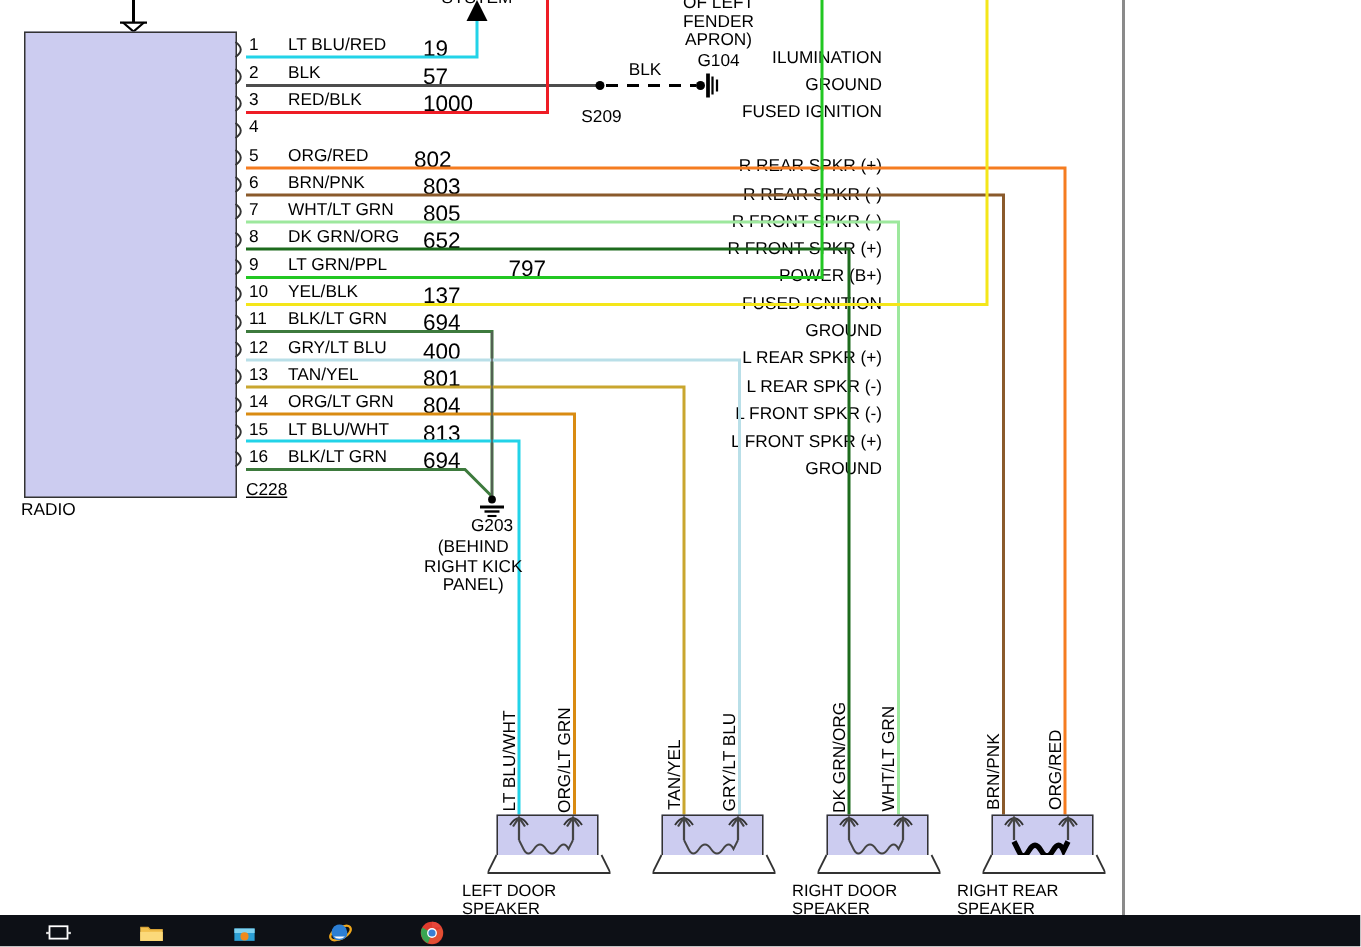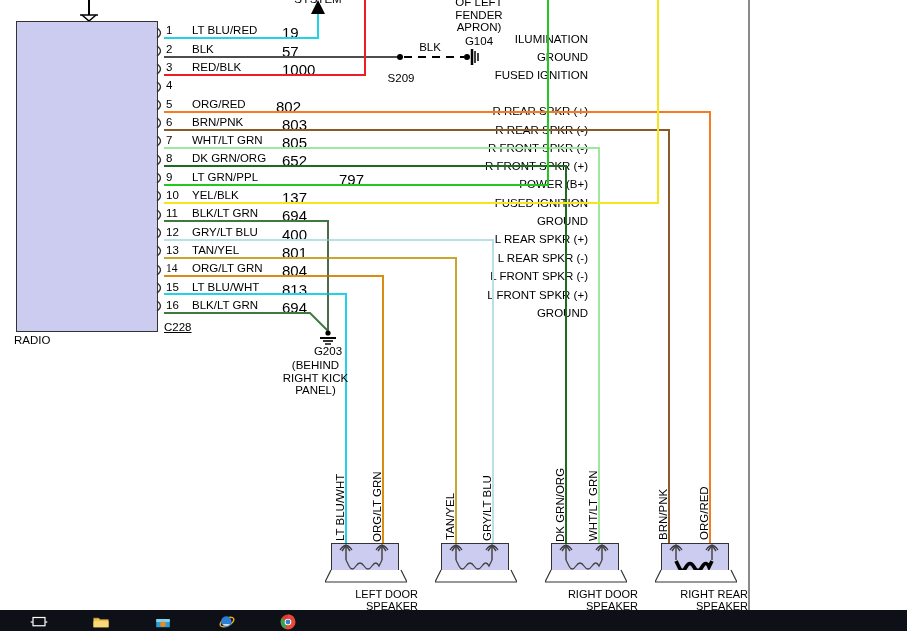--- a/index.html
+++ b/index.html
@@ -55,21 +55,21 @@
     writing-mode: vertical-rl; transform: rotate(180deg);
     transform-origin: center; white-space:nowrap;
   }
 
   
   .spk-box {
     position:absolute; width:68px; height:28px;
     background:#ccccf0; border:1px solid #333; box-sizing:border-box;
   }
   .spk-name {
-    position:absolute; width:110px; text-align:right; font-size:11px;
+    position:absolute; width:110px; text-align:left; font-size:11px;
     color:#000; line-height:12px; white-space:pre;
   }
 
   
   .taskbar {
     position:absolute; left:0; top:610px; width:907px; height:21px;
     background:#0d1016;
   }
   .tb-icon { position:absolute; top:3px; width:22px; height:18px; }
 </style>
@@ -133,21 +133,21 @@
     <div class="pin-num" style="left:166px;top:79px;">4</div>
     <div class="pin-num" style="left:166px;top:98px;">5</div>
     <div class="pin-num" style="left:166px;top:116px;">6</div>
     <div class="pin-num" style="left:166px;top:134px;">7</div>
     <div class="pin-num" style="left:166px;top:152px;">8</div>
     <div class="pin-num" style="left:166px;top:171px;">9</div>
     <div class="pin-num" style="left:166px;top:189px;">10</div>
     <div class="pin-num" style="left:166px;top:207px;">11</div>
     <div class="pin-num" style="left:166px;top:226px;">12</div>
     <div class="pin-num" style="left:166px;top:244px;">13</div>
-    <div class="pin-num" style="left:166px;top:262px;font-family:Liberation Serif, serif;">14</div>
+    <div class="pin-num" style="left:166px;top:262px;">14</div>
     <div class="pin-num" style="left:166px;top:281px;">15</div>
     <div class="pin-num" style="left:166px;top:299px;">16</div>
 
     <div class="pin-color" style="left:192px;top:24px;">LT BLU/RED</div>
     <div class="pin-color" style="left:192px;top:43px;">BLK</div>
     <div class="pin-color" style="left:192px;top:61px;">RED/BLK</div>
     <div class="pin-color" style="left:192px;top:98px;">ORG/RED</div>
     <div class="pin-color" style="left:192px;top:116px;">BRN/PNK</div>
     <div class="pin-color" style="left:192px;top:134px;">WHT/LT GRN</div>
     <div class="pin-color" style="left:192px;top:152px;">DK GRN/ORG</div>

